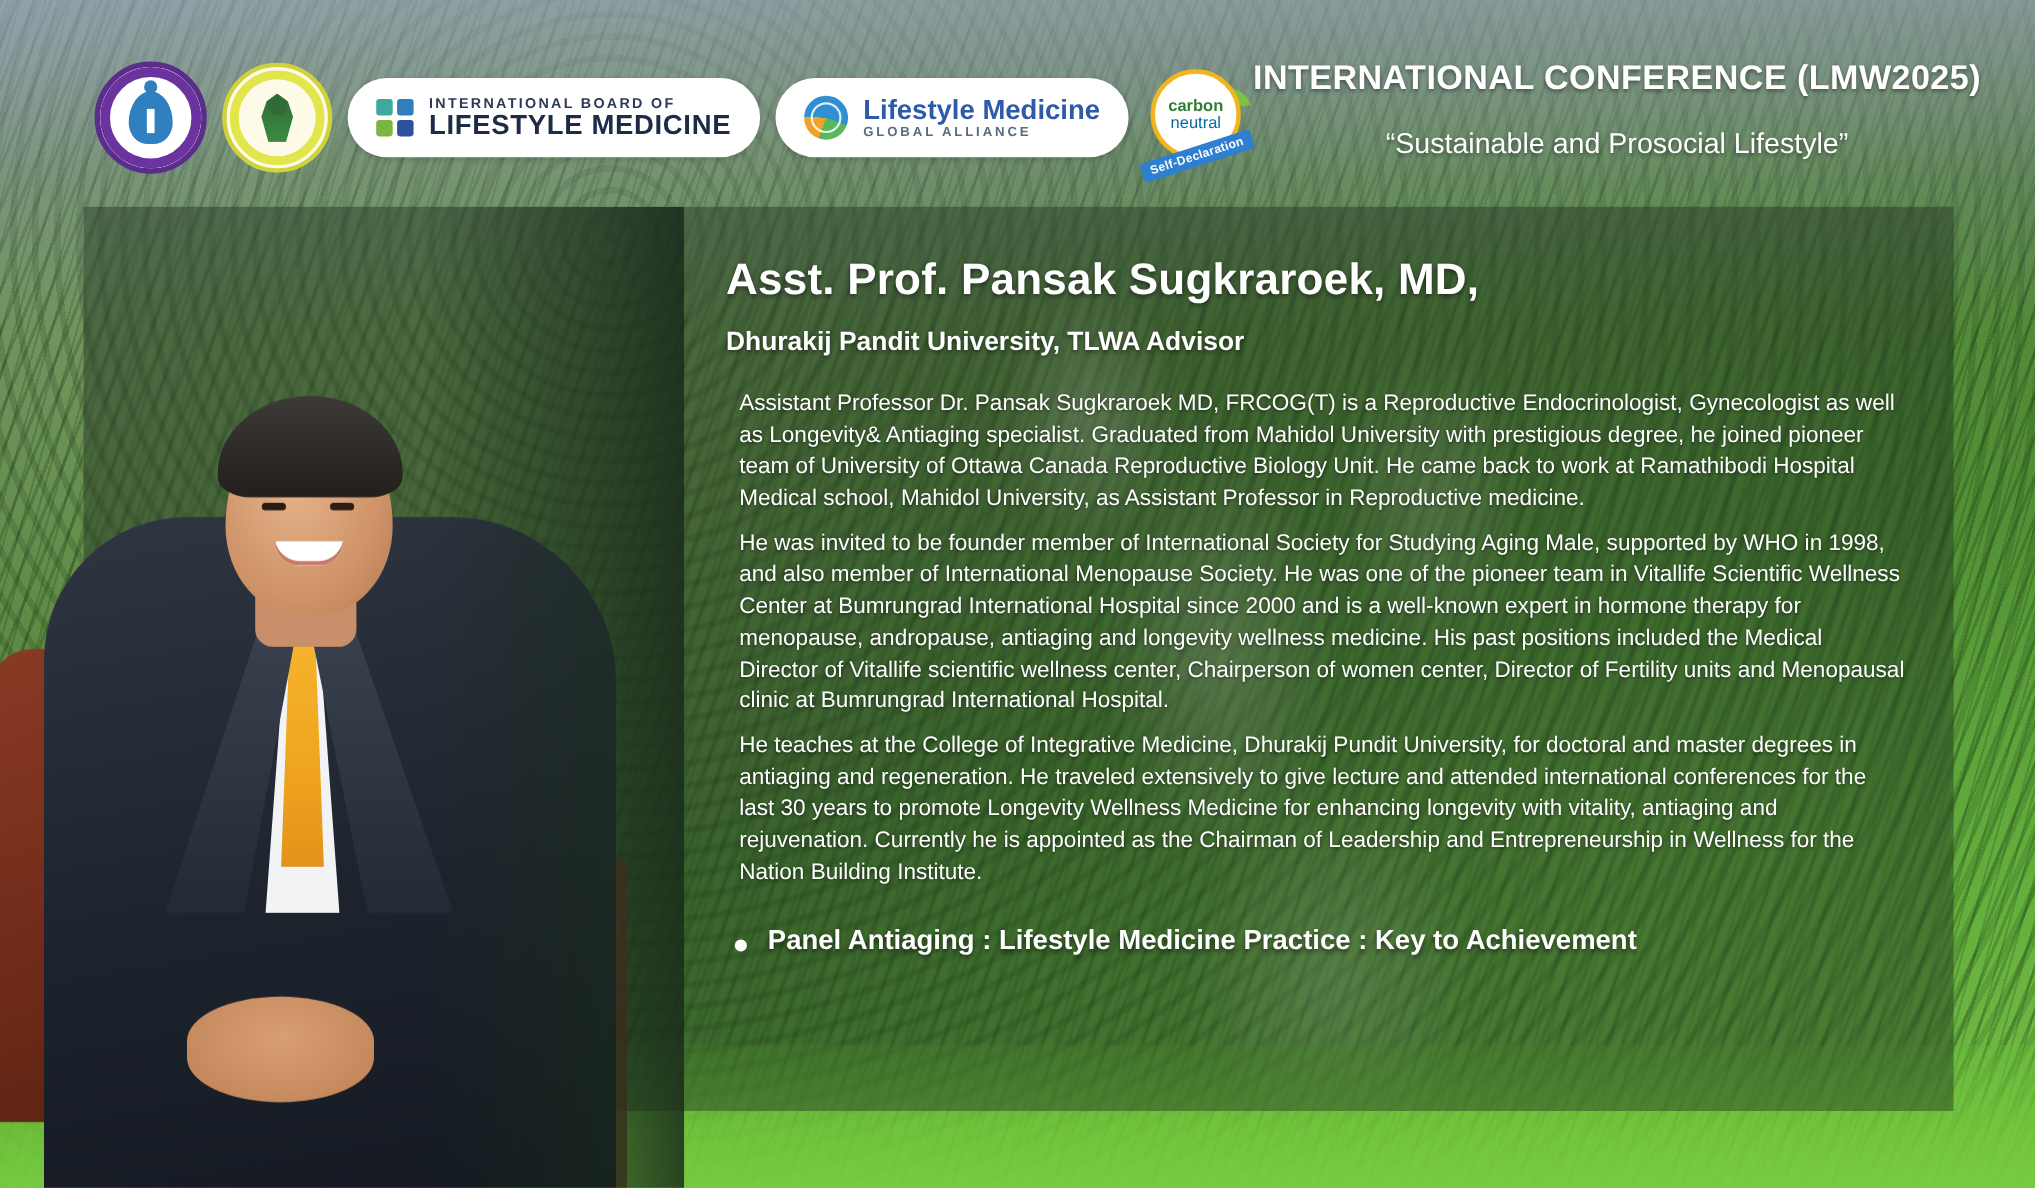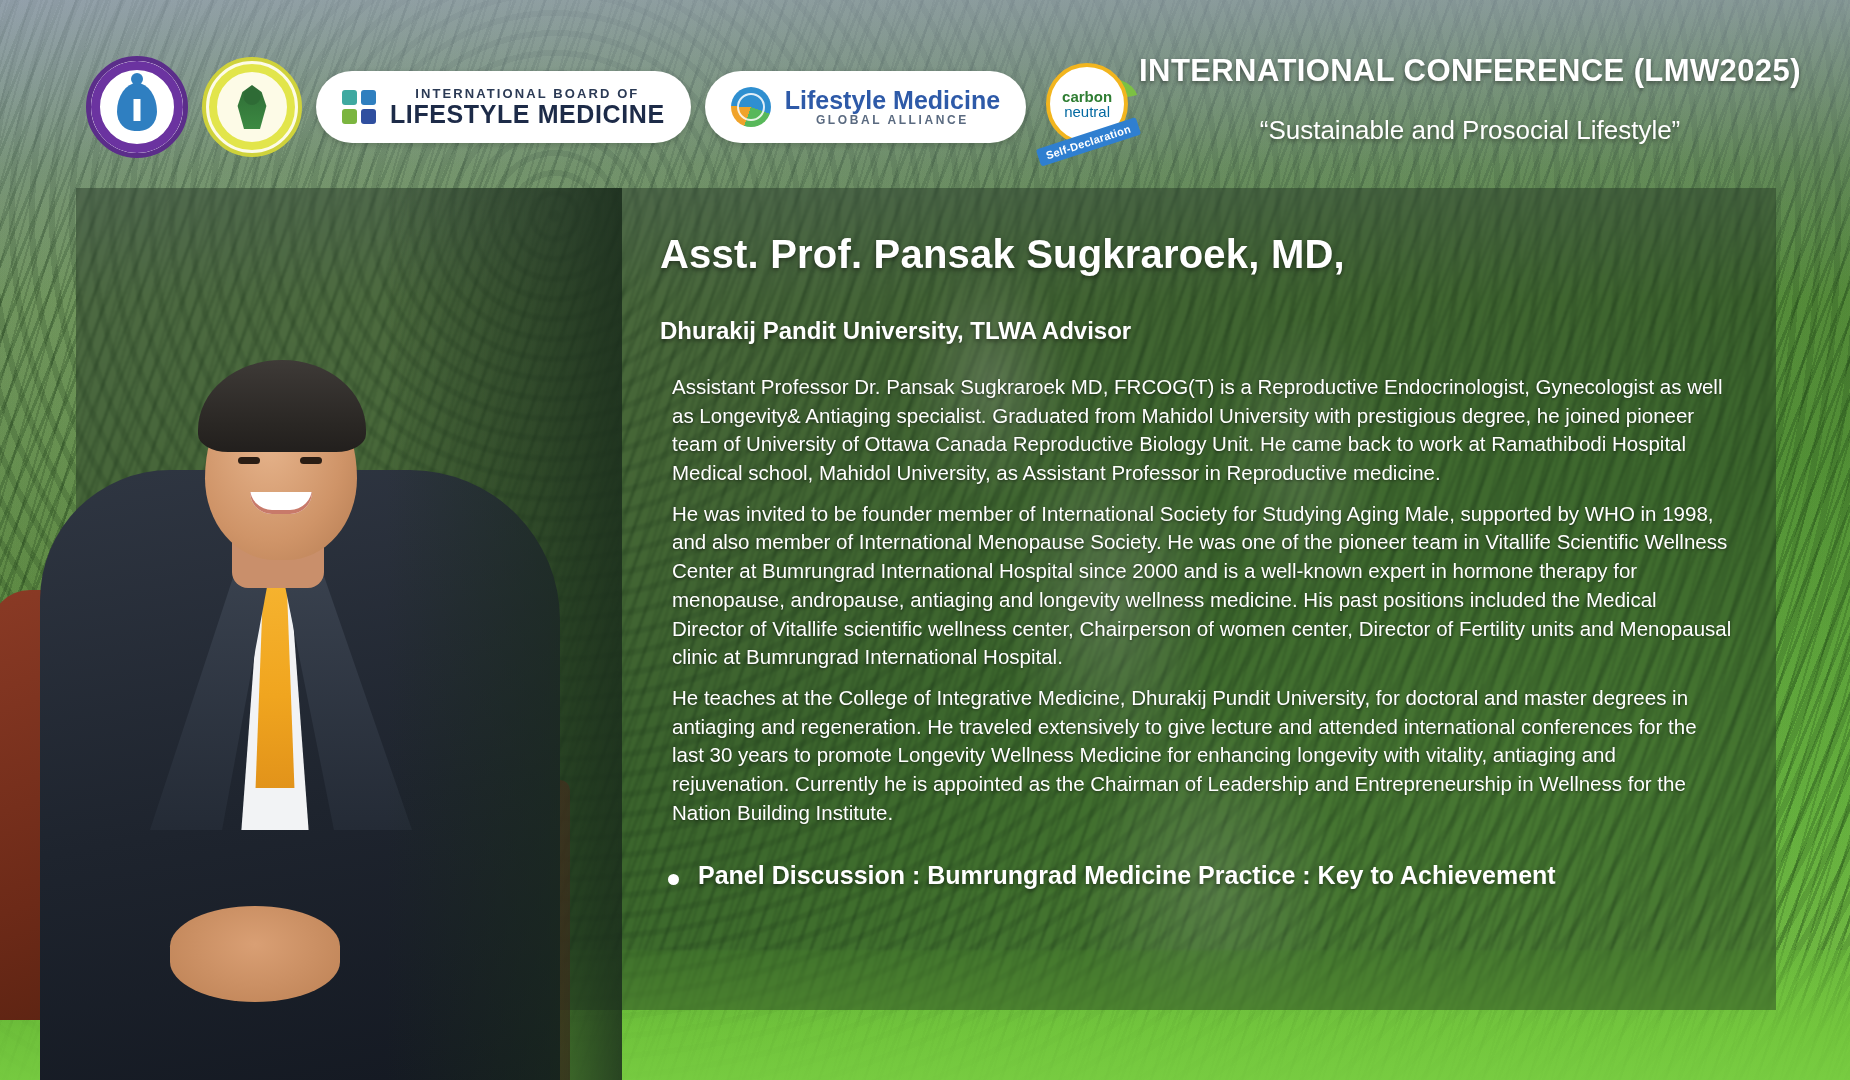--- a/index.html
+++ b/index.html
@@ -68,21 +68,20 @@
     position: absolute;
     left: 0; right: 0; top: 0;
     height: 200px;
   }
   .logos {
     position: absolute;
     left: 86px; top: 56px;
     display: flex;
     align-items: center;
     gap: 14px;
-    text-align: center;
   }
   .logo-round {
     width: 92px; height: 92px;
     border-radius: 50%;
     display: flex; align-items: center; justify-content: center;
     position: relative;
     overflow: hidden;
   }
   .logo-thai1 {
     background: #ffffff;
@@ -387,21 +386,21 @@
     width: 1085px;
     color: #ffffff;
   }
   .speaker-name {
     font-size: 40px;
     font-weight: 700;
     letter-spacing: .2px;
     text-shadow: 0 2px 5px rgba(0,0,0,.5);
   }
   .speaker-affil {
-    margin-top: 40px;
+    margin-top: 20px;
     font-size: 24px;
     font-weight: 700;
     text-shadow: 0 2px 4px rgba(0,0,0,.5);
   }
   .bio {
     margin-top: 28px;
     font-size: 20.5px;
     line-height: 1.4;
     text-shadow: 0 1px 3px rgba(0,0,0,.55);
   }
@@ -514,18 +513,18 @@
     <div class="speaker-affil">Dhurakij Pandit University, TLWA Advisor</div>
 
     <div class="bio">
       <p>Assistant Professor Dr. Pansak Sugkraroek MD, FRCOG(T) is a Reproductive Endocrinologist, Gynecologist as well as Longevity&amp; Antiaging specialist. Graduated from Mahidol University with prestigious degree, he joined pioneer team of University of Ottawa Canada Reproductive Biology Unit. He came back to work at Ramathibodi Hospital Medical school, Mahidol University, as Assistant Professor in Reproductive medicine.</p>
       <p>He was invited to be founder member of International Society for Studying Aging Male, supported by WHO in 1998, and also member of International Menopause Society.  He was one of the pioneer team in Vitallife Scientific Wellness Center at Bumrungrad International Hospital since 2000 and is a well-known expert in hormone therapy for menopause, andropause, antiaging and longevity wellness medicine. His past positions included the Medical Director of Vitallife scientific wellness center, Chairperson of women center, Director of Fertility units and Menopausal clinic at Bumrungrad International Hospital.</p>
       <p>He teaches at the College of Integrative Medicine, Dhurakij Pundit University, for doctoral and master degrees in antiaging and regeneration. He traveled extensively to give lecture and attended international conferences for the last 30 years to promote Longevity Wellness Medicine for enhancing longevity with vitality, antiaging and rejuvenation. Currently he is appointed as the Chairman of Leadership and Entrepreneurship in Wellness for the Nation Building Institute.</p>
     </div>
 
     <div class="session">
       <span class="bullet"></span>
-      <span>Panel Discussion : Bumrungrad Medicine Practice : Key to Achievement</span>
+      <span>Panel Antiaging : Lifestyle Medicine Practice : Key to Achievement</span>
     </div>
 
   </div>
 
 </div>
 
 </body></html>

